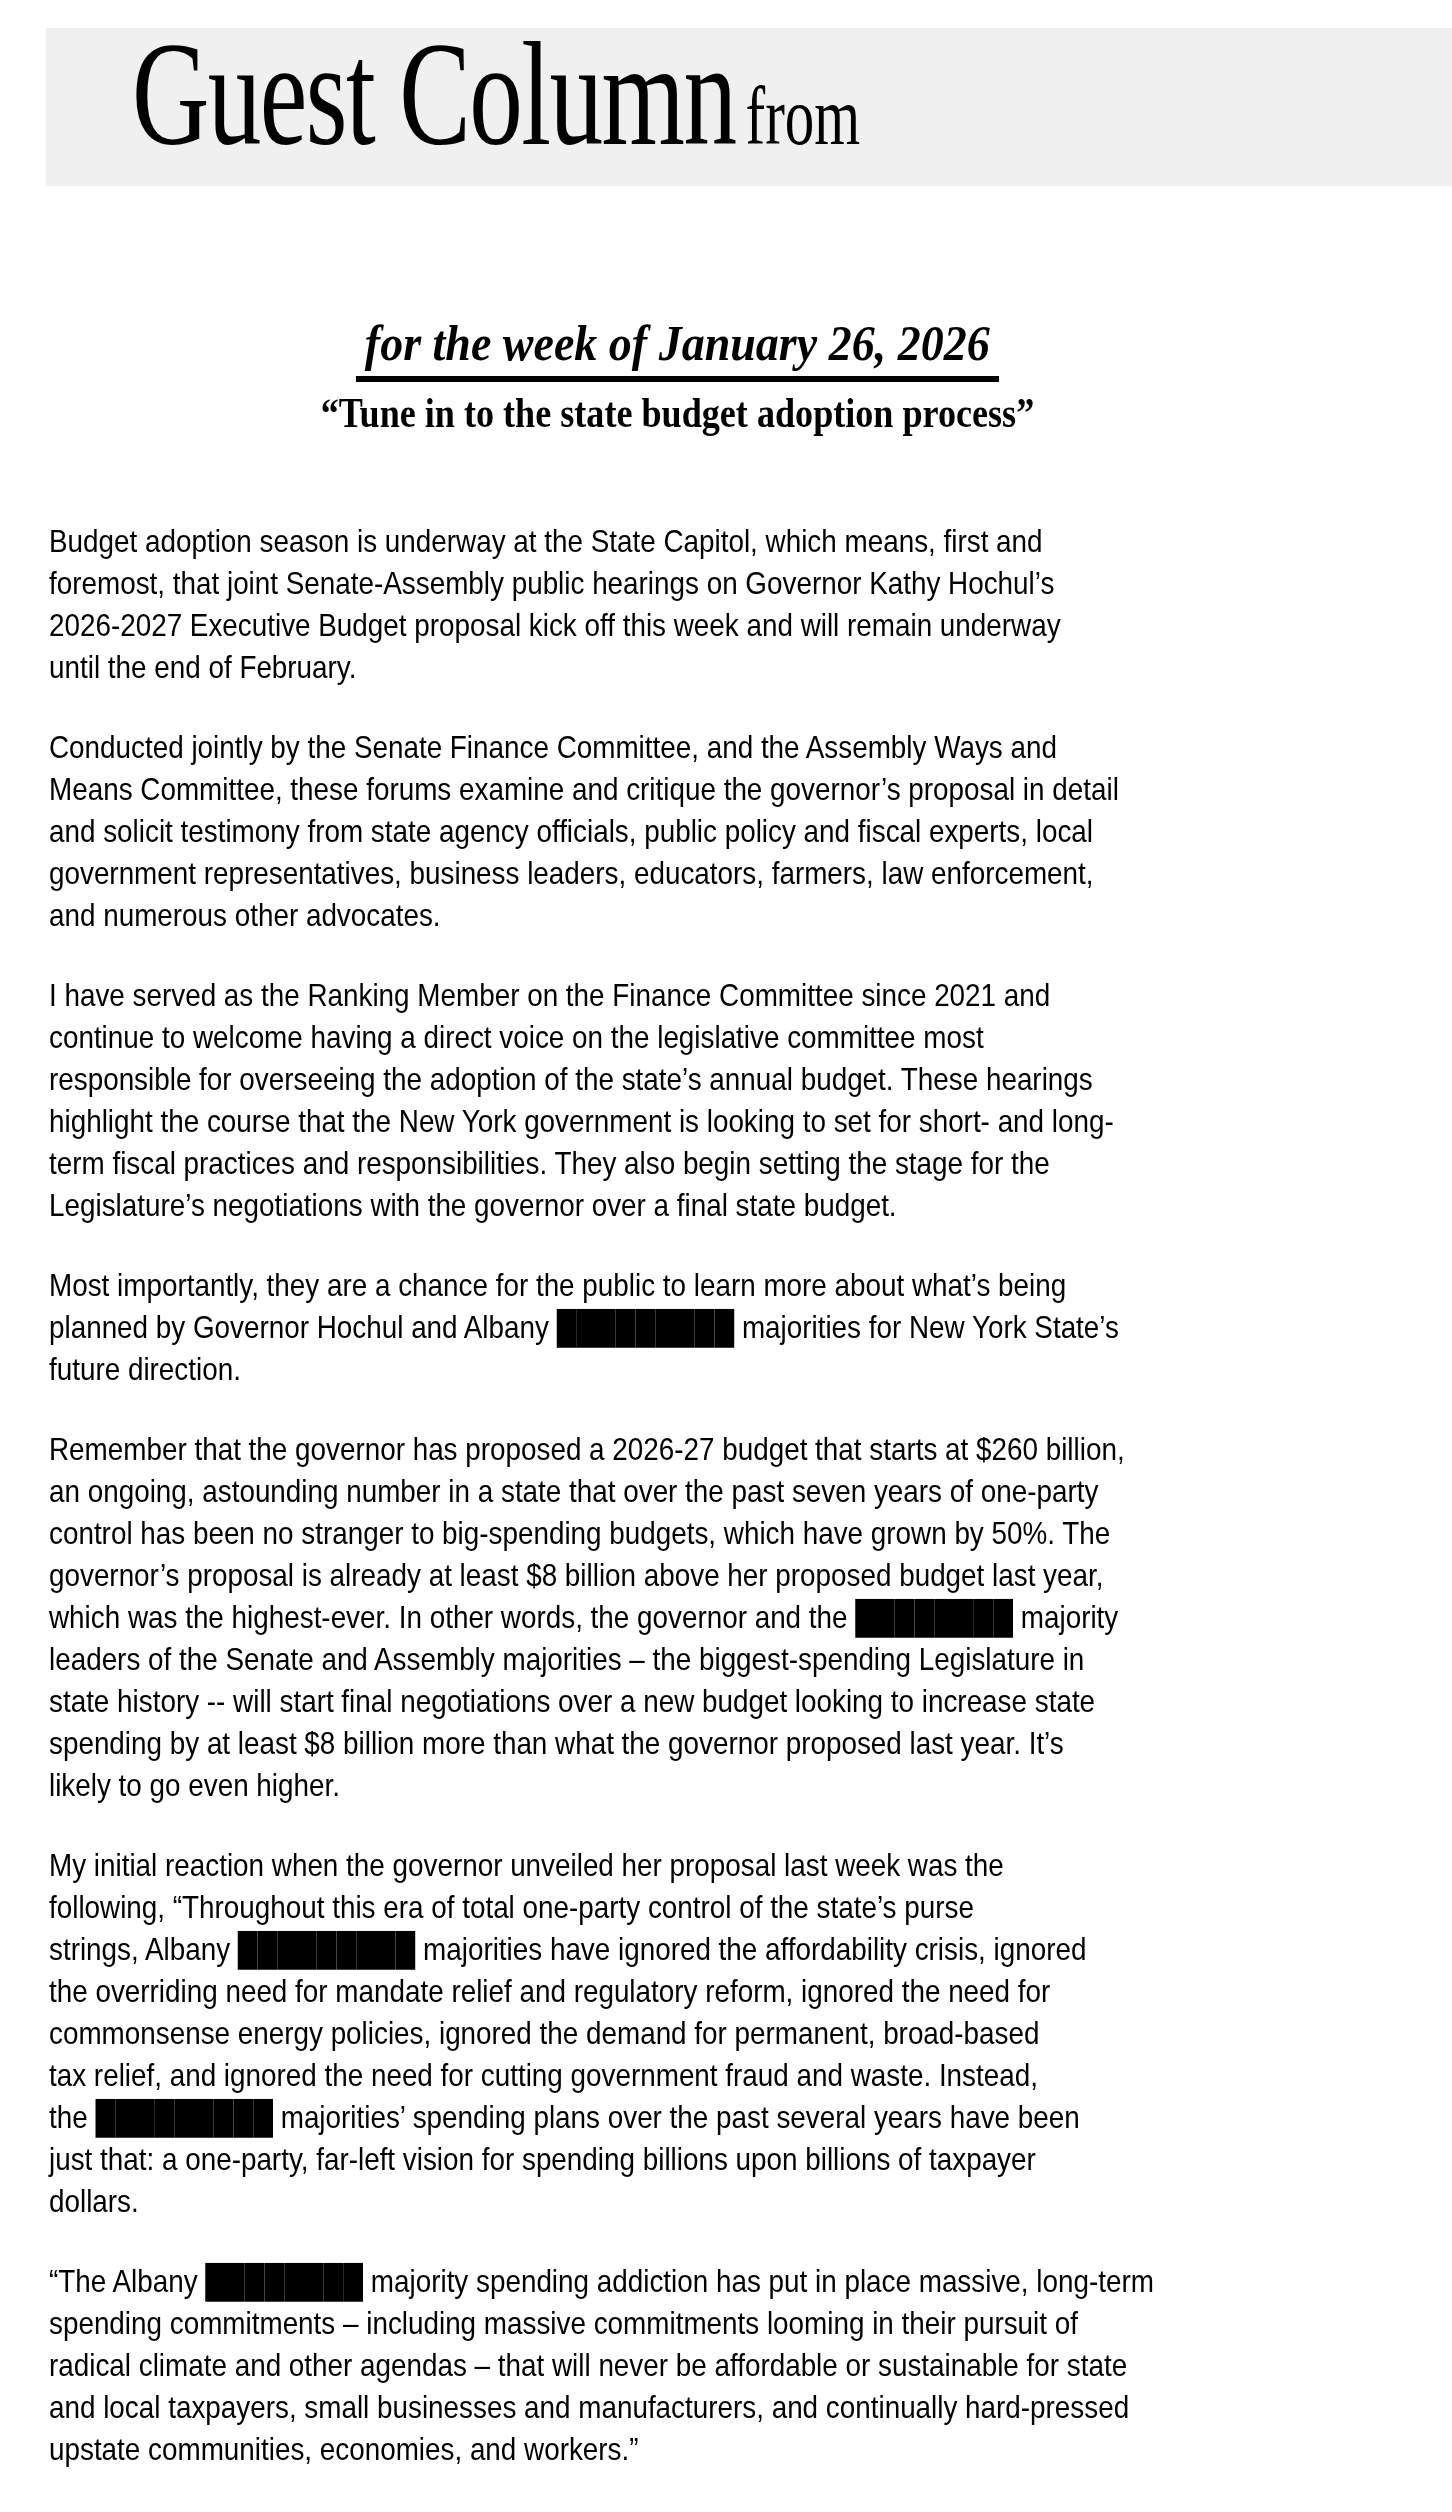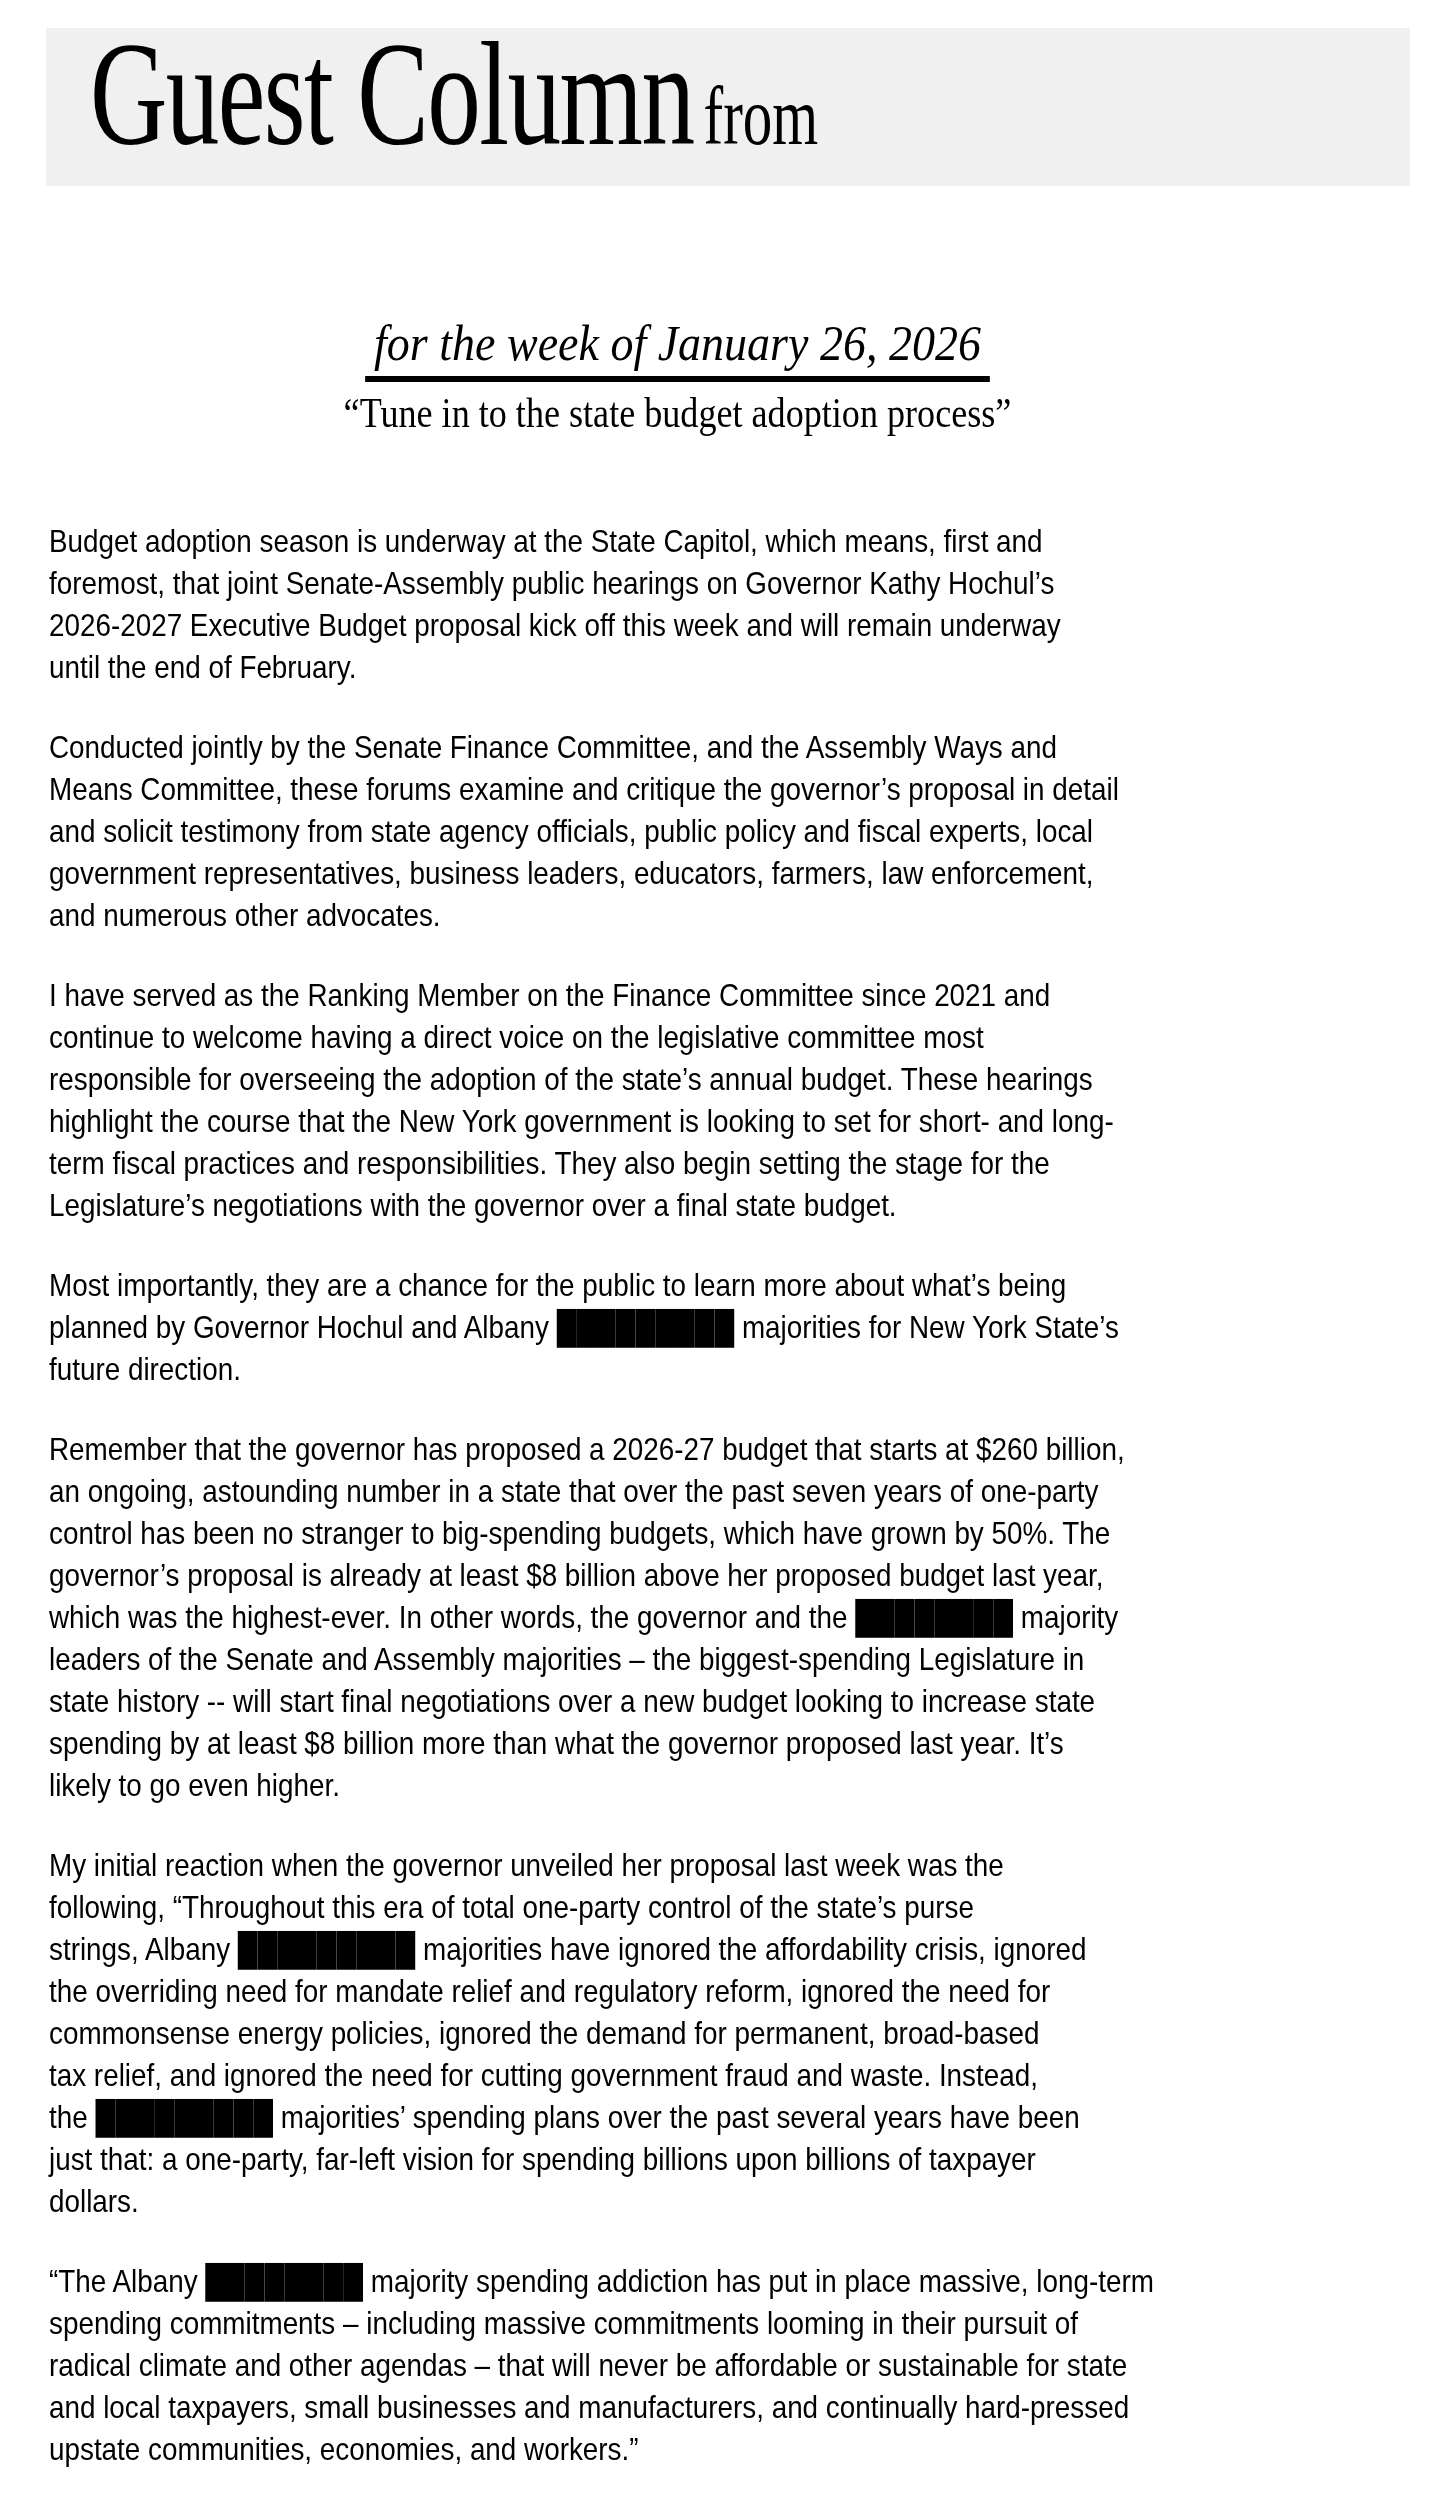--- a/index.html
+++ b/index.html
@@ -17,20 +17,21 @@
   }
 
   
   .masthead {
     position: absolute;
     left: 46px;
     top: 28px;
     width: 1364px;
     height: 158px;
     background: #f0f0f0;
+    padding-left: 42px;
   }
   .masthead-inner {
     position: relative;
     top: -13px;
     height: 158px;
     line-height: 158px;
     padding-left: 61px;
     white-space: nowrap;
     transform: scaleX(0.72);
     transform-origin: 0 50%;
@@ -41,21 +42,21 @@
   .masthead-suffix { font-size: 82px; margin-left: 14px; }
 
   
   .heading-group {
     position: absolute;
     left: 49px;
     top: 314px;
     width: 1257px;
     text-align: center;
     font-family: "Liberation Serif", "DejaVu Serif", serif;
-    font-weight: normal;
+    font-weight: bold;
   }
   .date-heading {
     display: inline-block;
     font-size: 50px;
     font-style: italic;
     line-height: 58px;
     padding: 0 9.7px 4.2px 9.7px;
     border-bottom: 6.3px solid #000000;
     transform: scaleX(0.92);
     white-space: nowrap;

